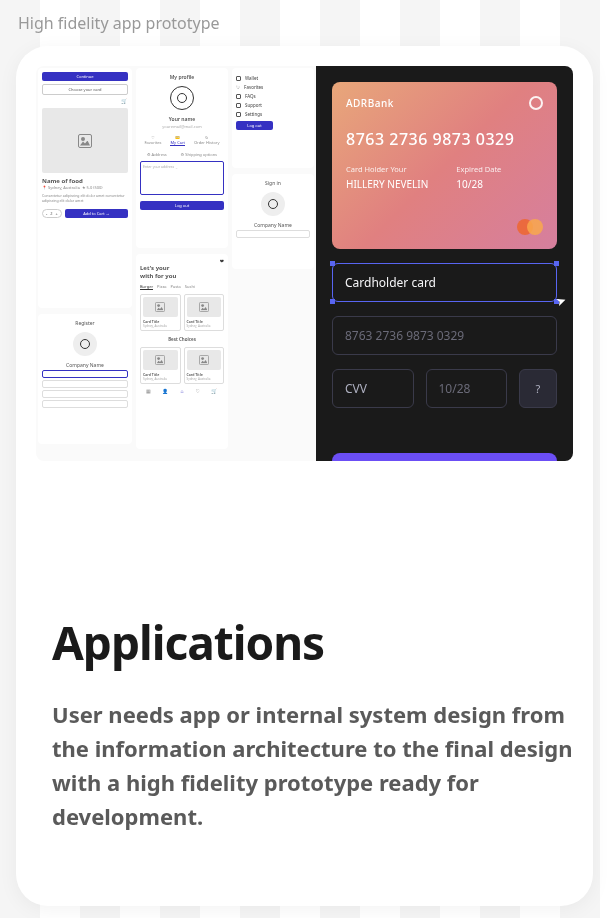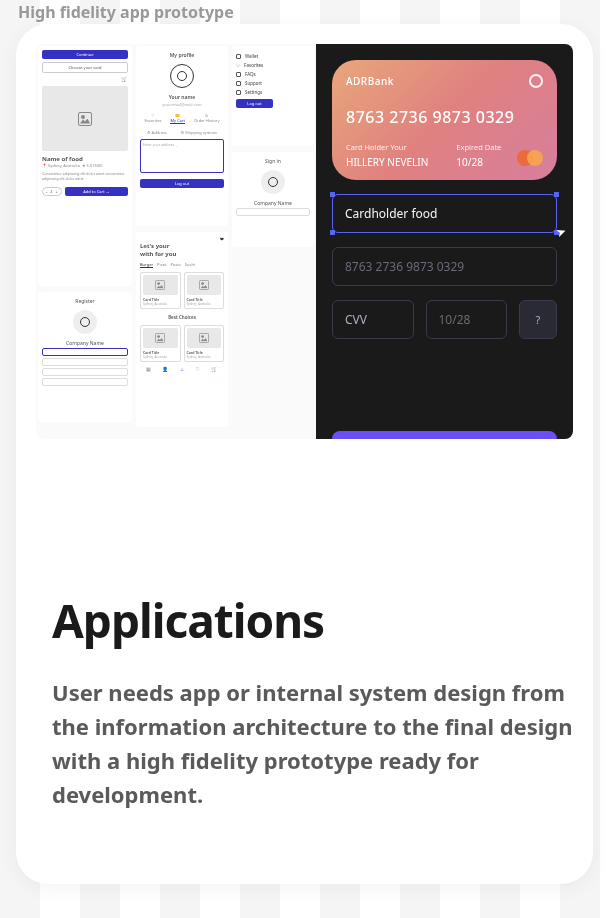--- a/index.html
+++ b/index.html
@@ -1,17 +1,17 @@
 <!DOCTYPE html>
 <html><head>
 <meta charset="utf-8">
 <style>
 *{margin:0;padding:0;box-sizing:border-box}
 body{font-family:system-ui,-apple-system,sans-serif;width:609px;height:918px;background:repeating-linear-gradient(90deg,#f5f5f5 0,#f5f5f5 40px,#fff 40px,#fff 80px);overflow:hidden}
-.caption{color:#999;font-size:16px;font-weight:700;padding:1px 18px}
+.caption{color:#999;font-size:16px;font-weight:400;padding:12px 18px}
 .card{background:#fff;border-radius:32px;margin:0 16px 16px 16px;box-shadow:0 4px 20px rgba(0,0,0,0.05);overflow:hidden;height:860px;position:relative}
 .mockup-area{height:395px;background:#fafafa;position:relative;overflow:hidden;display:flex;margin:20px;border-radius:8px}
 .wire-col{width:98px;flex-shrink:0;overflow:hidden;padding:2px}
 .wire-col.c2{width:96px}
 .wire-col.c3{width:86px}
 .wf{background:#fff;border-radius:4px;margin-bottom:6px;font-size:5px;color:#555;padding:4px}
 .wf-food{height:240px}
 .wf-reg{height:130px}
 .wf-profile{height:180px}
 .wf-find{height:195px}
@@ -41,21 +41,21 @@
 .menu-item{display:flex;align-items:center;gap:4px;font-size:4.5px;margin:3px 0;color:#444}
 .mi-ico{width:5px;height:5px;border:0.5px solid #555;border-radius:1px}
 .cardimg{background:#e8e8e8;height:30px;border-radius:2px;margin:4px 0}
 .cvv-row{display:flex;gap:3px;margin:3px 0}
 .cvv-row .b{border:0.5px solid #ddd;height:8px;border-radius:2px;flex:1;font-size:3.5px;padding:1px;color:#888}
 .navbar{display:flex;justify-content:space-around;margin-top:auto;padding-top:4px;font-size:5px;color:#888}
 .heart-ico::before{content:"♡"}
 .heart-f::before{content:"❤";color:#333}
 
 .bank-panel{flex:1;background:#1a1a1a;padding:16px 16px 10px 16px;position:relative}
-.credit-card{background:linear-gradient(135deg,#e8a77a 0%,#e08080 50%,#d67f9e 100%);border-radius:24px;padding:14px;height:120px;position:relative;color:#fff}
+.credit-card{background:linear-gradient(135deg,#e8a77a 0%,#e08080 50%,#d67f9e 100%);border-radius:8px;padding:14px;height:167px;position:relative;color:#fff}
 .cc-bank{font-size:10px;font-weight:500;letter-spacing:0.5px}
 .cc-num{font-size:16px;font-weight:500;margin-top:18px;letter-spacing:0.5px}
 .cc-bottom{display:flex;gap:28px;margin-top:14px;font-size:9px}
 .cc-label{font-size:7.5px;opacity:0.85;margin-bottom:3px}
 .cc-val{font-size:10px}
 .cc-ring{position:absolute;top:14px;right:14px;width:14px;height:14px;border:2px solid rgba(255,255,255,0.9);border-radius:50%}
 .cc-mc{position:absolute;bottom:14px;right:14px;width:26px;height:16px}
 .cc-mc::before,.cc-mc::after{content:"";position:absolute;width:16px;height:16px;border-radius:50%}
 .cc-mc::before{background:#eb6a3e;left:0}
 .cc-mc::after{background:#f9a84c;right:0;opacity:0.85}
@@ -227,21 +227,21 @@
           </div>
           <div>
             <div class="cc-label">Expired Date</div>
             <div class="cc-val">10/28</div>
           </div>
         </div>
         <div class="cc-mc"></div>
       </div>
 
       <div class="form-field sel">
-        <span>Cardholder food</span>
+        <span>Cardholder card</span>
         <div class="sel-handle sh-tl"></div>
         <div class="sel-handle sh-tr"></div>
         <div class="sel-handle sh-bl"></div>
         <div class="sel-handle sh-br"></div>
         <div class="cursor-arrow">➤</div>
       </div>
       <div class="form-field" style="color:#6a6a78">8763 2736 9873 0329</div>
       <div class="row2">
         <div class="form-field">CVV</div>
         <div class="form-field" style="color:#6a6a78">10/28</div>

